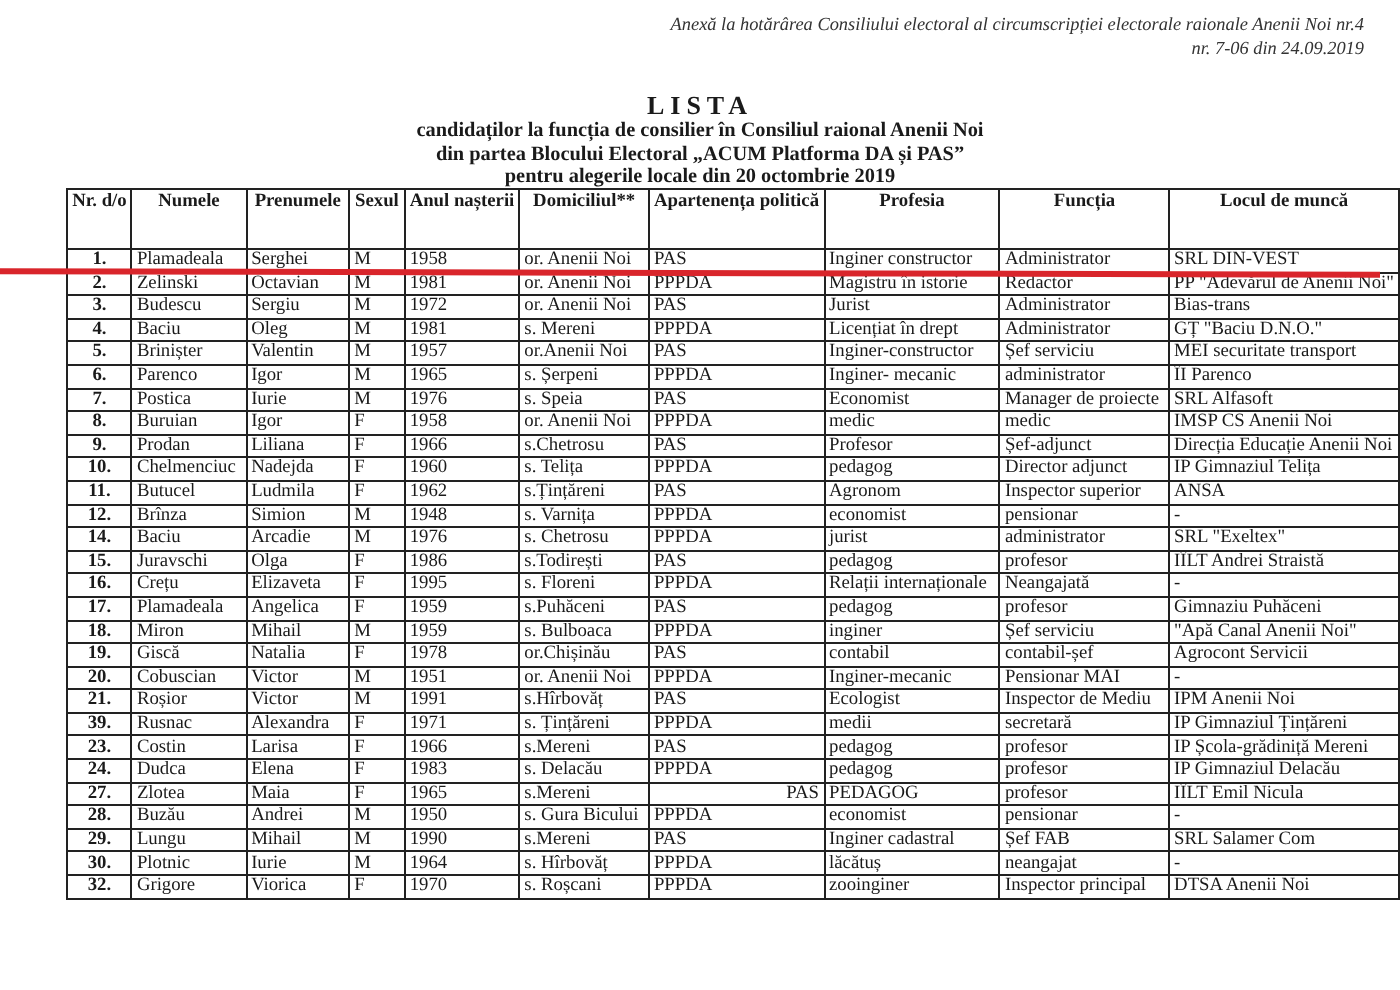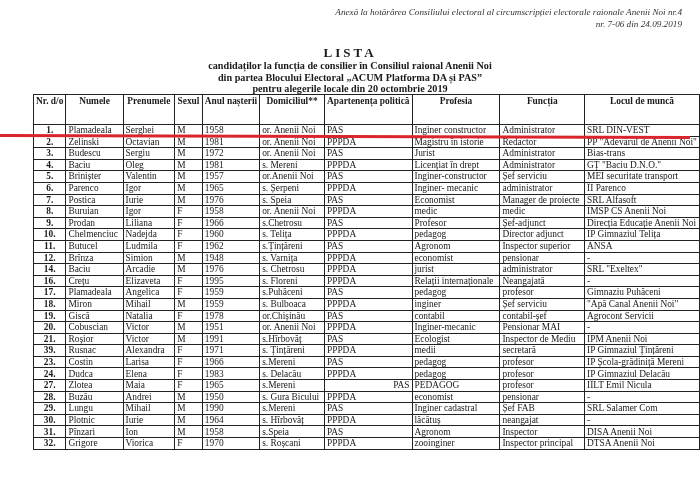--- a/index.html
+++ b/index.html
@@ -209,20 +209,32 @@
         <td>Arcadie</td>
         <td>M</td>
         <td>1976</td>
         <td>s. Chetrosu</td>
         <td>PPPDA</td>
         <td>jurist</td>
         <td>administrator</td>
         <td>SRL "Exeltex"</td>
       </tr>
       <tr>
+        <td class="nr">15.</td>
+        <td>Juravschi</td>
+        <td>Olga</td>
+        <td>F</td>
+        <td>1986</td>
+        <td>s.Todirești</td>
+        <td>PAS</td>
+        <td>pedagog</td>
+        <td>profesor</td>
+        <td>IÎLT Andrei Straistă</td>
+      </tr>
+      <tr>
         <td class="nr">16.</td>
         <td>Crețu</td>
         <td>Elizaveta</td>
         <td>F</td>
         <td>1995</td>
         <td>s. Floreni</td>
         <td>PPPDA</td>
         <td>Relații internaționale</td>
         <td>Neangajată</td>
         <td>-</td>
@@ -365,32 +377,20 @@
         <td>Iurie</td>
         <td>M</td>
         <td>1964</td>
         <td>s. Hîrbovăț</td>
         <td>PPPDA</td>
         <td>lăcătuș</td>
         <td>neangajat</td>
         <td>-</td>
       </tr>
       <tr>
-        <td class="nr">31.</td>
-        <td>Pînzari</td>
-        <td>Ion</td>
-        <td>M</td>
-        <td>1958</td>
-        <td>s.Speia</td>
-        <td>PAS</td>
-        <td>Agronom</td>
-        <td>Inspector</td>
-        <td>DISA Anenii Noi</td>
-      </tr>
-      <tr>
         <td class="nr">32.</td>
         <td>Grigore</td>
         <td>Viorica</td>
         <td>F</td>
         <td>1970</td>
         <td>s. Roșcani</td>
         <td>PPPDA</td>
         <td>zooinginer</td>
         <td>Inspector principal</td>
         <td>DTSA Anenii Noi</td>

